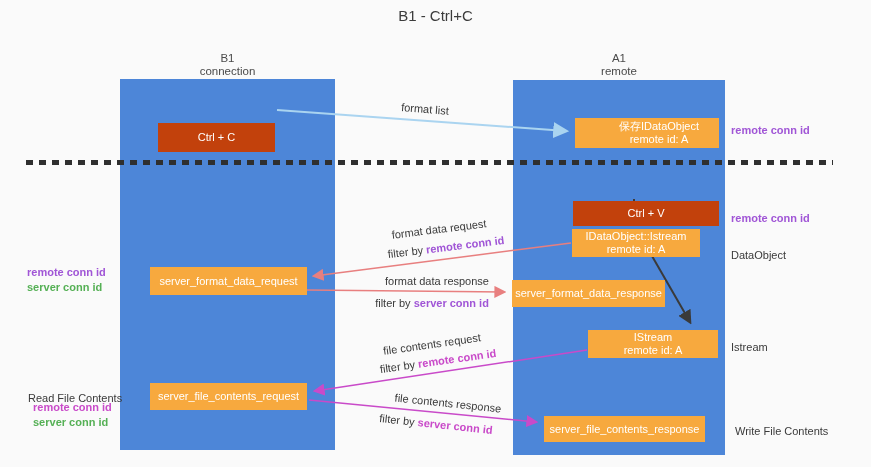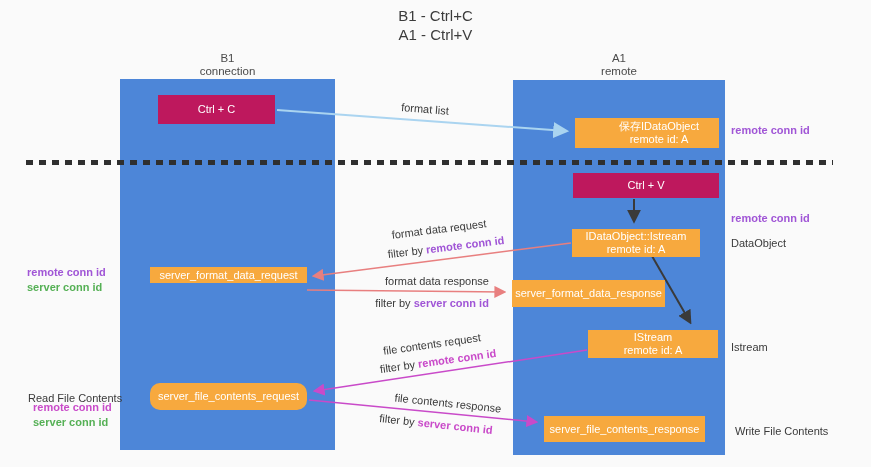--- a/index.html
+++ b/index.html
@@ -4,40 +4,39 @@
 <style>
   html,body{margin:0;padding:0;}
   .canvas{position:relative;width:871px;height:467px;background:#fafafa;
     font-family:"Liberation Sans",sans-serif;overflow:hidden;color:#3a3a3a;}
   .title{position:absolute;top:6px;left:0;width:871px;text-align:center;
     font-size:15px;line-height:19px;color:#3c3c3c;}
   .ll-header{position:absolute;text-align:center;font-size:11.5px;line-height:13px;color:#4a4a4a;}
   .lifeline{position:absolute;background:#4d86d8;}
   .box{position:absolute;display:flex;flex-direction:column;align-items:center;
     justify-content:center;color:#fff;font-size:11px;line-height:13px;text-align:center;white-space:nowrap;}
-  .green{background:#be185d;}
+  .green{background:#c2410c;margin-top:28px;}
   .orange{background:#f7a93e;}
   .lbl{position:absolute;font-size:11px;line-height:15px;color:#3a3a3a;white-space:nowrap;}
   .purple{color:#a055d6;font-weight:bold;}
   .greenlbl{color:#55b055;font-weight:bold;}
   .magenta{color:#c94ac9;font-weight:bold;}
   .alabel{position:absolute;font-size:11px;white-space:nowrap;color:#3a3a3a;
     transform:translate(-50%,-50%) rotate(var(--r,0deg));}
   .dashes{position:absolute;left:26px;top:160px;width:807px;height:5px;
     background:repeating-linear-gradient(90deg,#2f2f2f 0 7px,transparent 7px 13px);}
   svg.arrows{position:absolute;left:0;top:0;pointer-events:none;}
 </style>
 </head>
 <body>
 
 <div class="canvas">
 
   <div class="title">
     <div>B1 - Ctrl+C</div>
-    <div>A1 - Ctrl+V</div>
   </div>
 
   <div class="ll-header" style="left:120px;top:52px;width:215px;">
     <div>B1</div>
     <div>connection</div>
   </div>
   <div class="ll-header" style="left:513px;top:52px;width:212px;">
     <div>A1</div>
     <div>remote</div>
   </div>
@@ -82,44 +81,44 @@
 
   <div class="box green" style="left:573px;top:173px;width:146px;height:25px;">
     <div>Ctrl + V</div>
   </div>
 
   <div class="box orange" style="left:572px;top:229px;width:128px;height:28px;">
     <div>IDataObject::Istream</div>
     <div>remote id: A</div>
   </div>
 
-  <div class="box orange" style="left:150px;top:267px;width:157px;height:16px;">
+  <div class="box orange" style="left:150px;top:267px;width:157px;height:28px;">
     <div>server_format_data_request</div>
   </div>
 
   <div class="box orange" style="left:512px;top:280px;width:153px;height:27px;">
     <div>server_format_data_response</div>
   </div>
 
   <div class="box orange" style="left:588px;top:330px;width:130px;height:28px;">
     <div>IStream</div>
     <div>remote id: A</div>
   </div>
 
-  <div class="box orange" style="left:150px;top:383px;width:157px;height:27px;border-radius:10px;">
+  <div class="box orange" style="left:150px;top:383px;width:157px;height:27px;">
     <div>server_file_contents_request</div>
   </div>
 
   <div class="box orange" style="left:544px;top:416px;width:161px;height:26px;">
     <div>server_file_contents_response</div>
   </div>
 
   <div class="lbl purple" style="left:731px;top:123px;">remote conn id</div>
   <div class="lbl purple" style="left:731px;top:211px;">remote conn id</div>
-  <div class="lbl" style="left:731px;top:236px;">DataObject</div>
+  <div class="lbl" style="left:731px;top:248px;">DataObject</div>
   <div class="lbl" style="left:731px;top:340px;">Istream</div>
   <div class="lbl" style="left:735px;top:424px;">Write File Contents</div>
 
   <div class="lbl purple" style="left:27px;top:265px;">remote conn id</div>
   <div class="lbl greenlbl" style="left:27px;top:280px;">server conn id</div>
   <div class="lbl" style="left:28px;top:383px;margin-top:8px;">Read File Contents</div>
   <div class="lbl magenta" style="left:33px;top:400px;">remote conn id</div>
   <div class="lbl greenlbl" style="left:33px;top:415px;">server conn id</div>
 
   <div class="alabel" style="left:425px;top:109px;--r:4.5deg;">format list</div>

